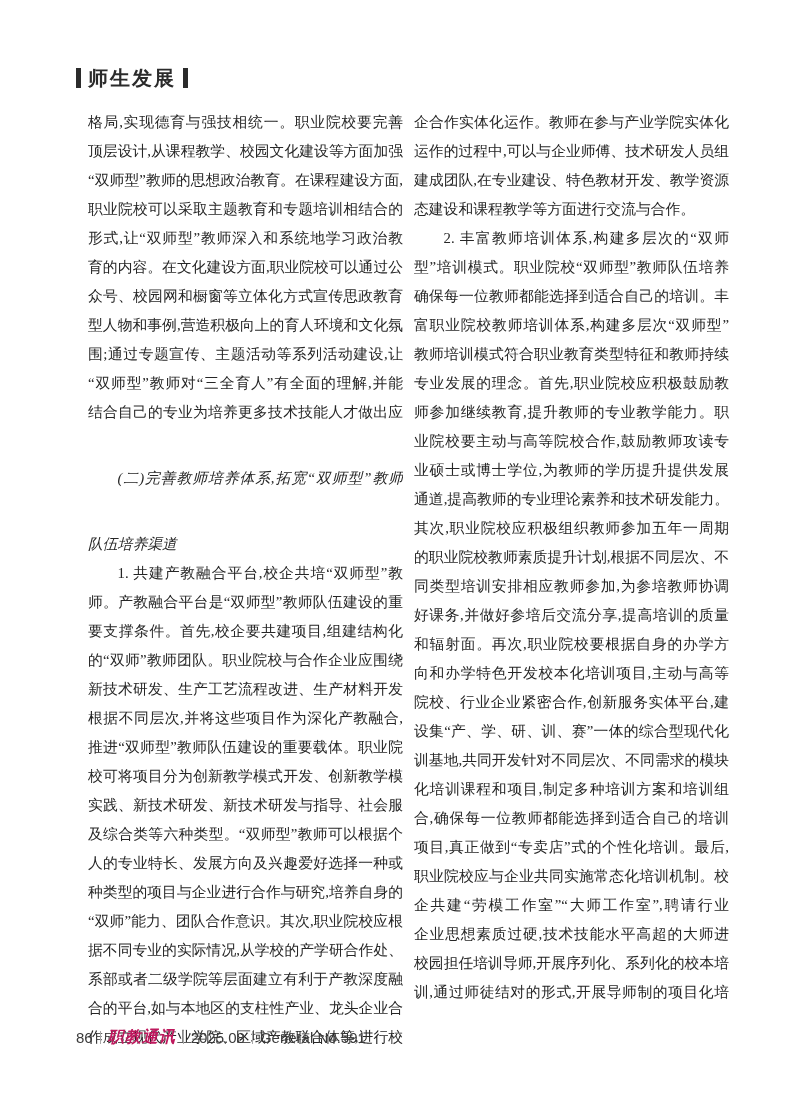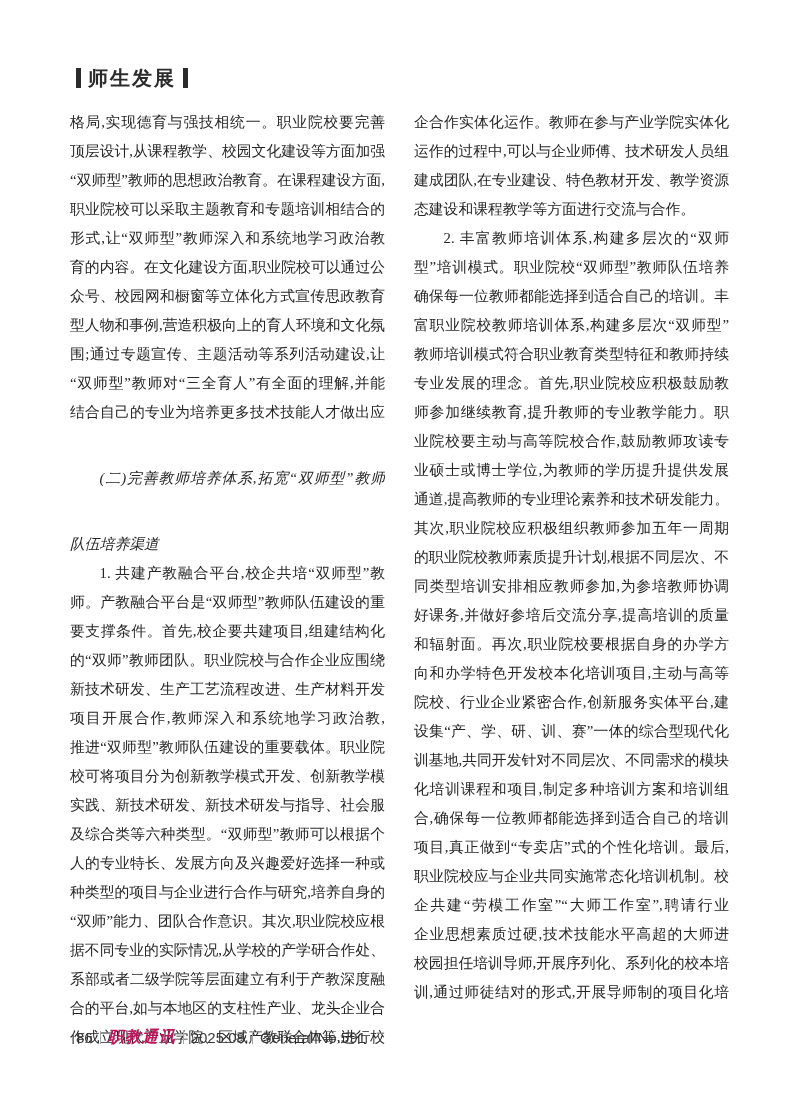--- a/index.html
+++ b/index.html
@@ -38,21 +38,21 @@
     line-height: 20px;
   }
   
   .col {
     position: absolute;
     top: 108px;
     width: 315px;
     color: #262626;
     font-size: 14.8px;
   }
-  .col-left  { left: 70px;  }
+  .col-left  { left: 88px;  }
   .col-right { left: 414px; }
   .line {
     height: 29px;
     line-height: 29px;
     text-align: justify;
     text-align-last: justify;
     overflow: hidden;
   }
   .line.end {
     text-align-last: left;
@@ -112,21 +112,21 @@
       <div class="line">围;通过专题宣传、主题活动等系列活动建设,让</div>
       <div class="line">“双师型”教师对“三全育人”有全面的理解,并能</div>
       <div class="line">结合自己的专业为培养更多技术技能人才做出应</div>
       <div class="line it ind">(二)完善教师培养体系,拓宽“双师型”教师</div>
       <div class="line it end">队伍培养渠道</div>
       <div class="line ind">1. 共建产教融合平台,校企共培“双师型”教</div>
       <div class="line">师。产教融合平台是“双师型”教师队伍建设的重</div>
       <div class="line">要支撑条件。首先,校企要共建项目,组建结构化</div>
       <div class="line">的“双师”教师团队。职业院校与合作企业应围绕</div>
       <div class="line">新技术研发、生产工艺流程改进、生产材料开发等</div>
-      <div class="line">项目开展合作,教师深入和系统地学习政治教,</div>
+      <div class="line">根据不同层次,并将这些项目作为深化产教融合,</div>
       <div class="line">推进“双师型”教师队伍建设的重要载体。职业院</div>
       <div class="line">校可将项目分为创新教学模式开发、创新教学模式</div>
       <div class="line">实践、新技术研发、新技术研发与指导、社会服务以</div>
       <div class="line">及综合类等六种类型。“双师型”教师可以根据个</div>
       <div class="line">人的专业特长、发展方向及兴趣爱好选择一种或多</div>
       <div class="line">种类型的项目与企业进行合作与研究,培养自身的</div>
       <div class="line">“双师”能力、团队合作意识。其次,职业院校应根</div>
       <div class="line">据不同专业的实际情况,从学校的产学研合作处、</div>
       <div class="line">系部或者二级学院等层面建立有利于产教深度融</div>
       <div class="line">合的平台,如与本地区的支柱性产业、龙头企业合</div>

